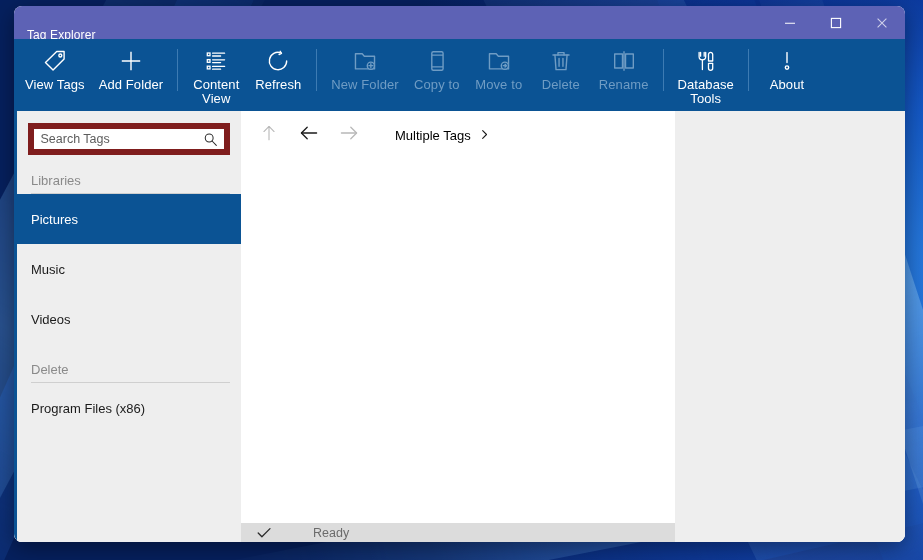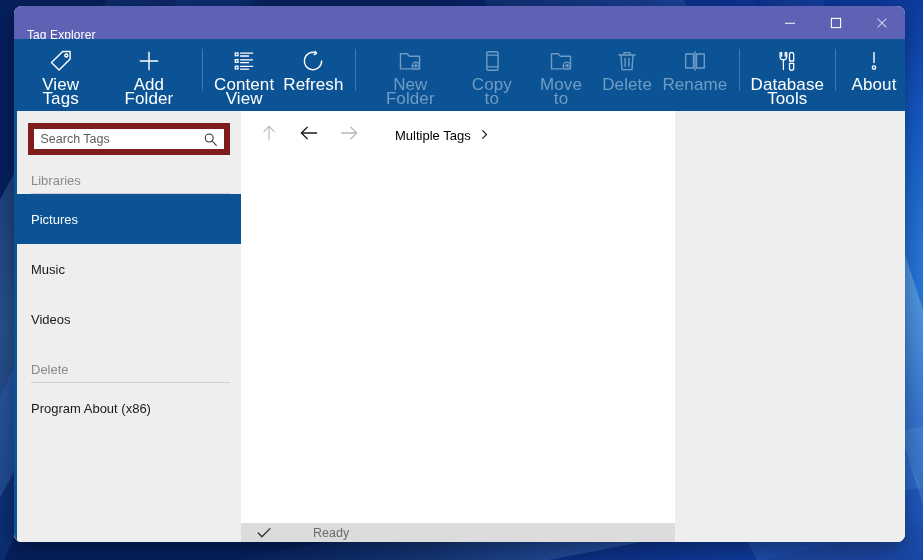--- a/index.html
+++ b/index.html
@@ -114,21 +114,21 @@
   }
   .rb-item.disabled { color: #6f9cc4; }
   .rb-icon {
     height: 30px;
     display: flex;
     align-items: center;
     justify-content: center;
   }
   .rb-icon svg { display: block; }
   .rb-label {
-    font-size: 17px;
+    font-size: 13px;
     line-height: 14px;
     text-align: center;
     margin-top: 2px;
     white-space: pre-line;
     letter-spacing: .1px;
   }
   .rb-sep {
     width: 1px;
     height: 42px;
     background: #3d7bb3;
@@ -458,21 +458,21 @@
         <div class="nav-item">
           <span>Music</span>
         </div>
         <div class="nav-item">
           <span>Videos</span>
         </div>
 
         <div class="group-head">Delete</div>
         <div class="group-rule"></div>
         <div class="nav-item">
-          <span>Program About (x86)</span>
+          <span>Program Files (x86)</span>
         </div>
 
       </div>
 
       <div class="main">
         <div class="main-inner">
 
           <div class="navbar">
             <div class="nav-btn disabled">
               <span>

